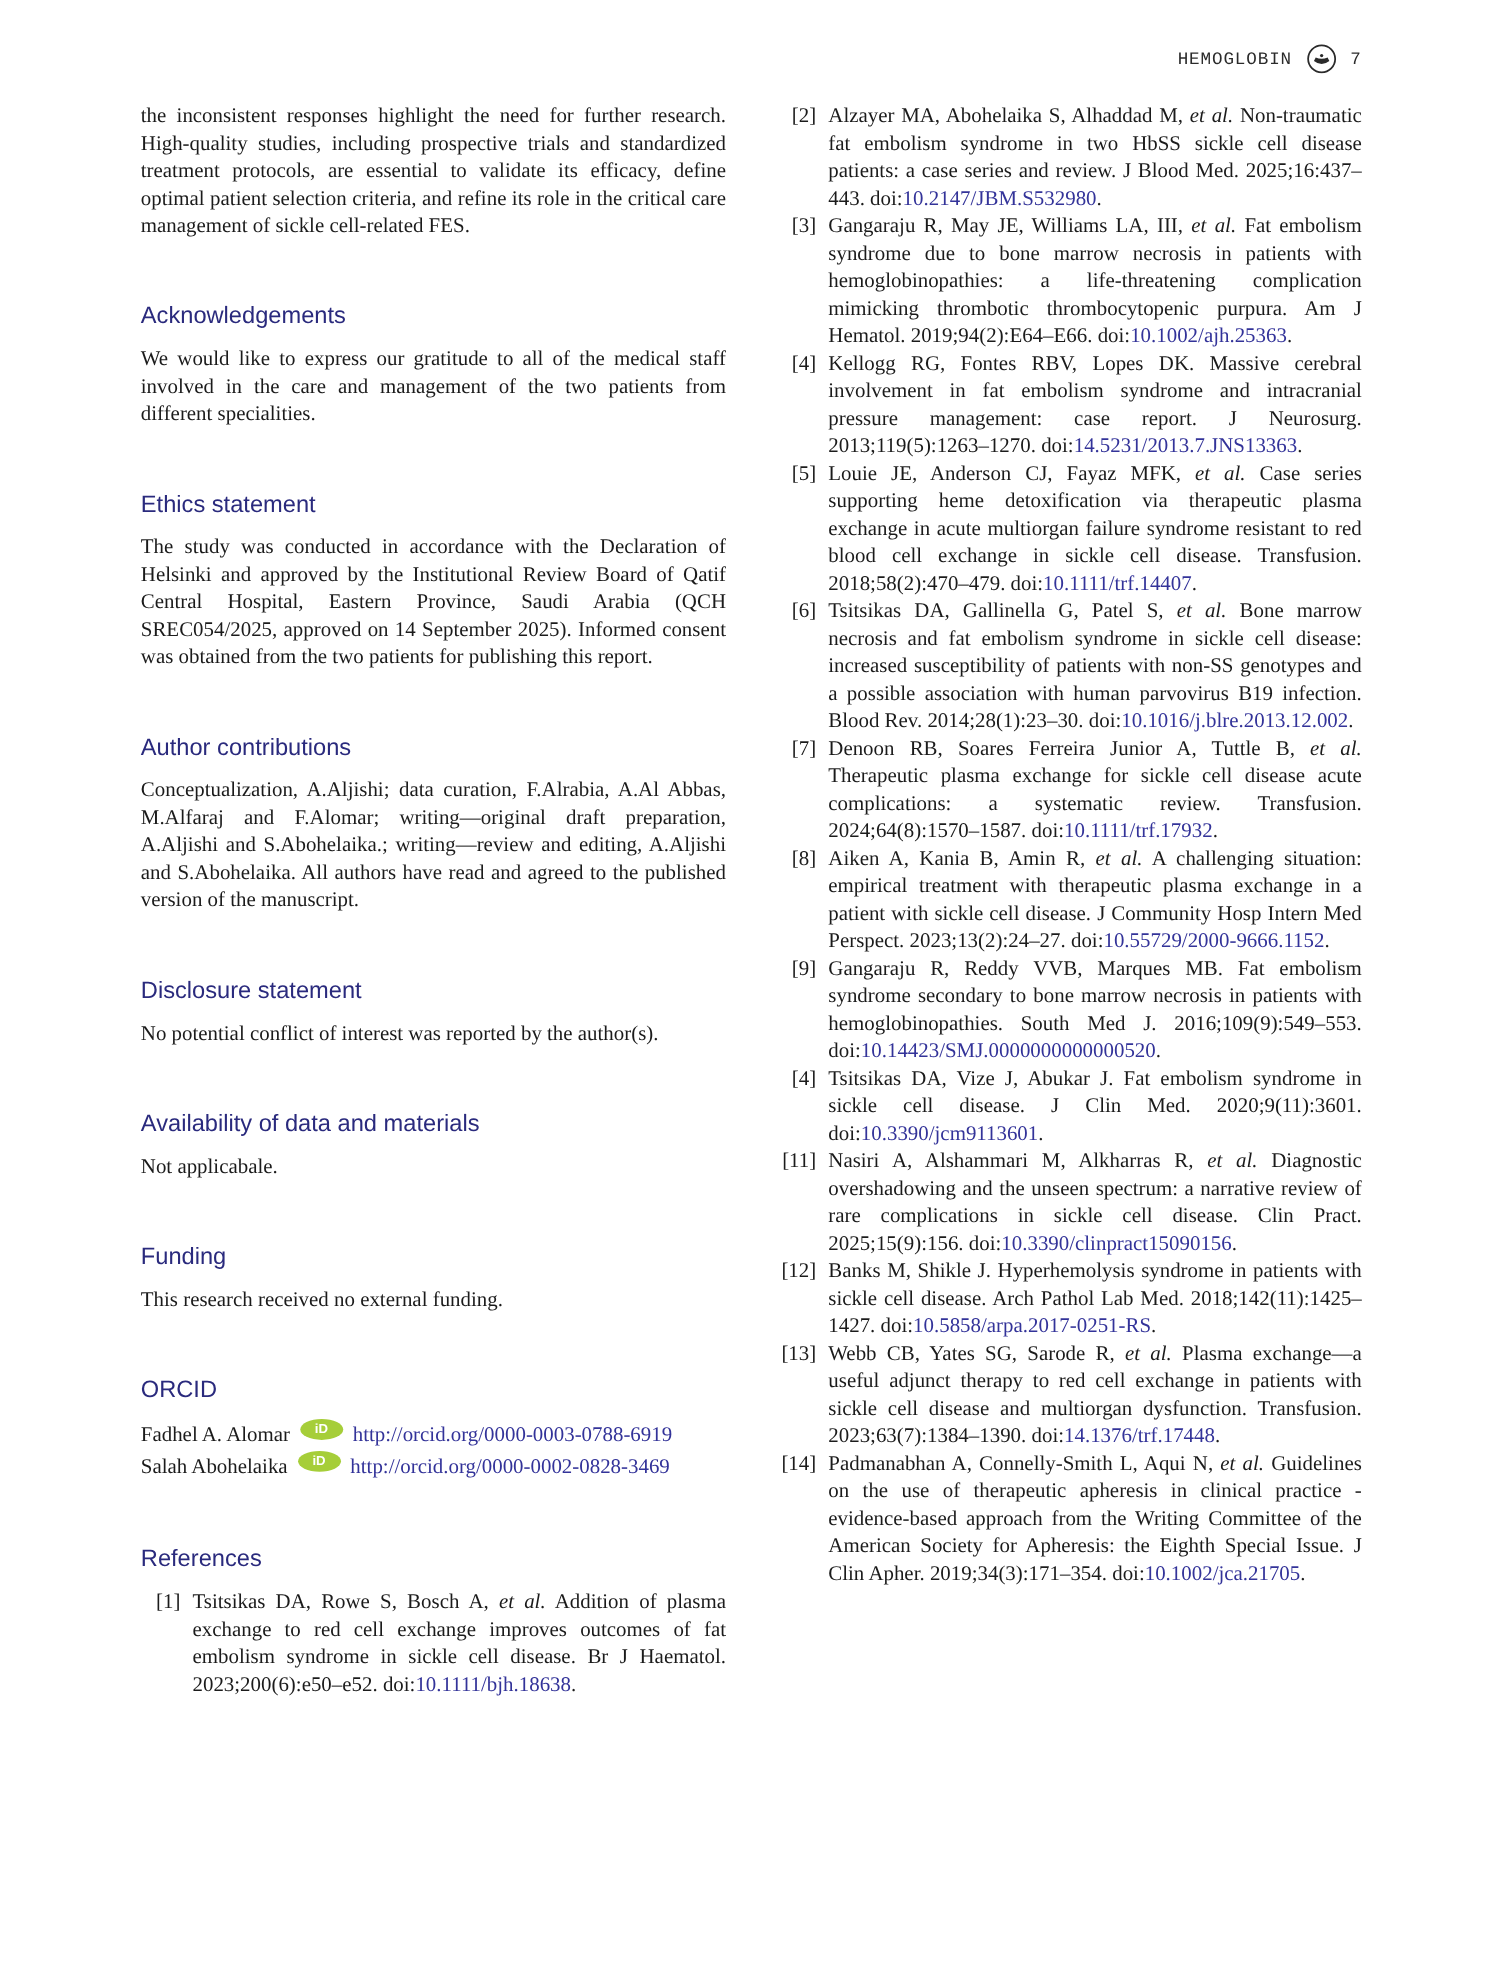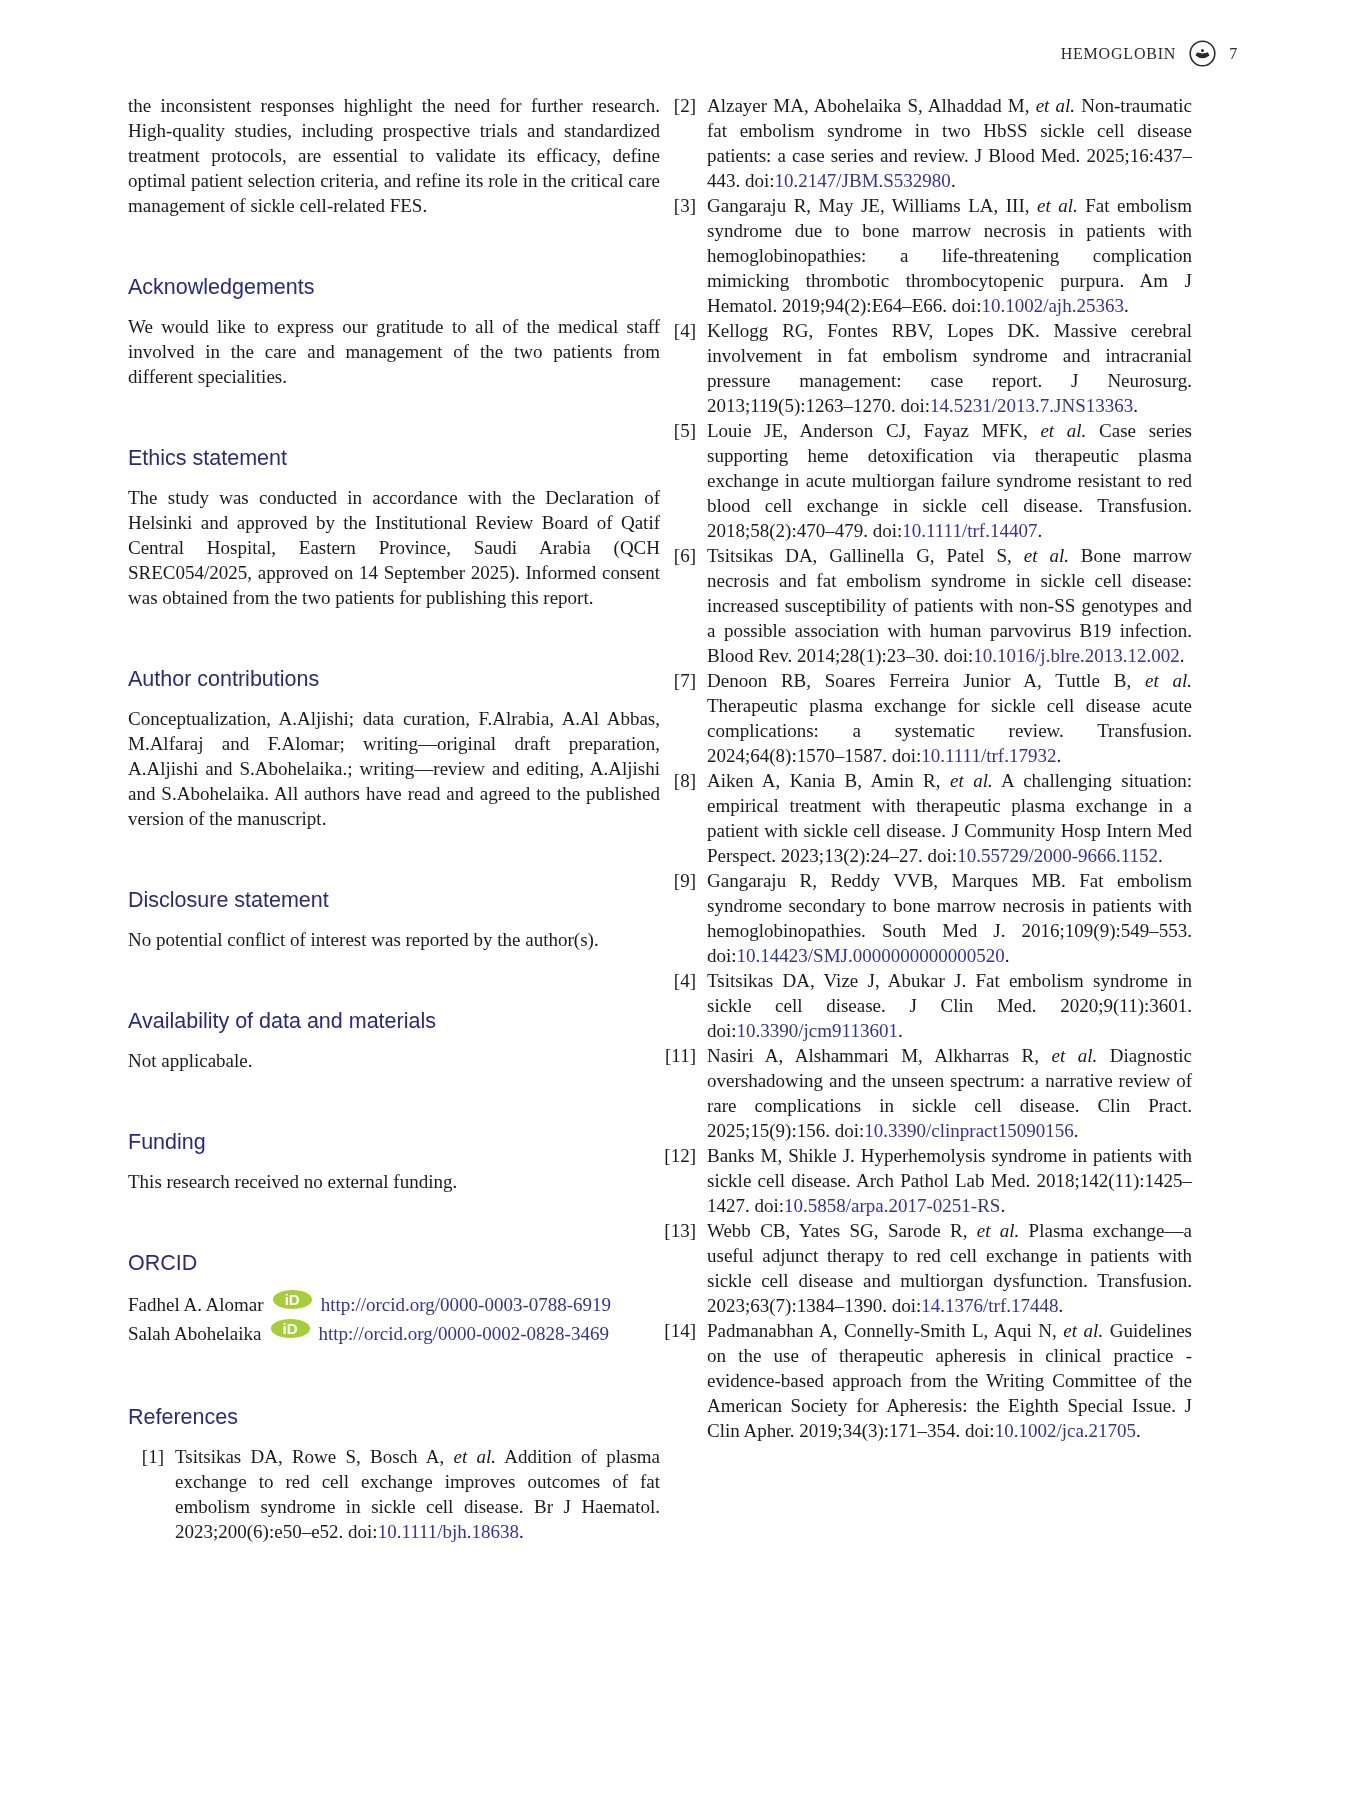--- a/index.html
+++ b/index.html
@@ -9,38 +9,38 @@
     --text:#1b1b1b;
   }
   html,body{margin:0;padding:0;}
   body{
     width:1362px;height:1794px;background:#ffffff;overflow:hidden;
     font-family:"Liberation Serif", serif;color:var(--text);
   }
   .page-header{
     display:flex;justify-content:flex-end;align-items:center;gap:13px;
     padding:40px 124px 0 0;
-    font-family:Liberation Serif, serif;font-size:16px;color:#2b2b2b;
+    font-family:Liberation Mono, monospace;font-size:16px;color:#2b2b2b;
     letter-spacing:.8px;
   }
   .logo-circle{width:27px;height:27px;flex:0 0 auto;}
   .columns{
-    display:flex;padding:26px 124px 0 128px;align-items:flex-start;
+    display:flex;gap:46px;padding:26px 124px 0 128px;align-items:flex-start;
   }
   .col{width:532px;flex:0 0 532px;}
   p.body{font-size:19px;line-height:25px;text-align:justify;margin:0;}
   h2.section-heading{
     font-family:"Liberation Sans", sans-serif;font-weight:400;
     font-size:21.5px;line-height:26px;color:var(--heading);
     margin:56px 0 14px 0;letter-spacing:0;
   }
   .orcid-row{display:flex;align-items:flex-start;gap:9px;font-size:19px;line-height:29px;white-space:nowrap;}
   .orcid-badge{
     width:39px;height:19px;border-radius:50%;background:var(--orcid);
-    color:#fff;font-family:"Liberation Sans", sans-serif;font-size:15px;font-weight:700;
+    color:#fff;font-family:"Liberation Sans", sans-serif;font-size:12px;font-weight:700;
     display:flex;align-items:center;justify-content:center;flex:0 0 auto;
   }
   a.link, a.doi-link{color:var(--link);text-decoration:none;cursor:pointer;}
   .ref-list{margin:0;padding:0;}
   .ref{display:flex;font-size:19px;line-height:25px;}
   .ref-num{flex:0 0 36px;text-align:right;margin-right:11px;}
   .ref-body{flex:1;text-align:justify;}
   .ref-body em{font-style:italic;}
 </style>
 </head>

